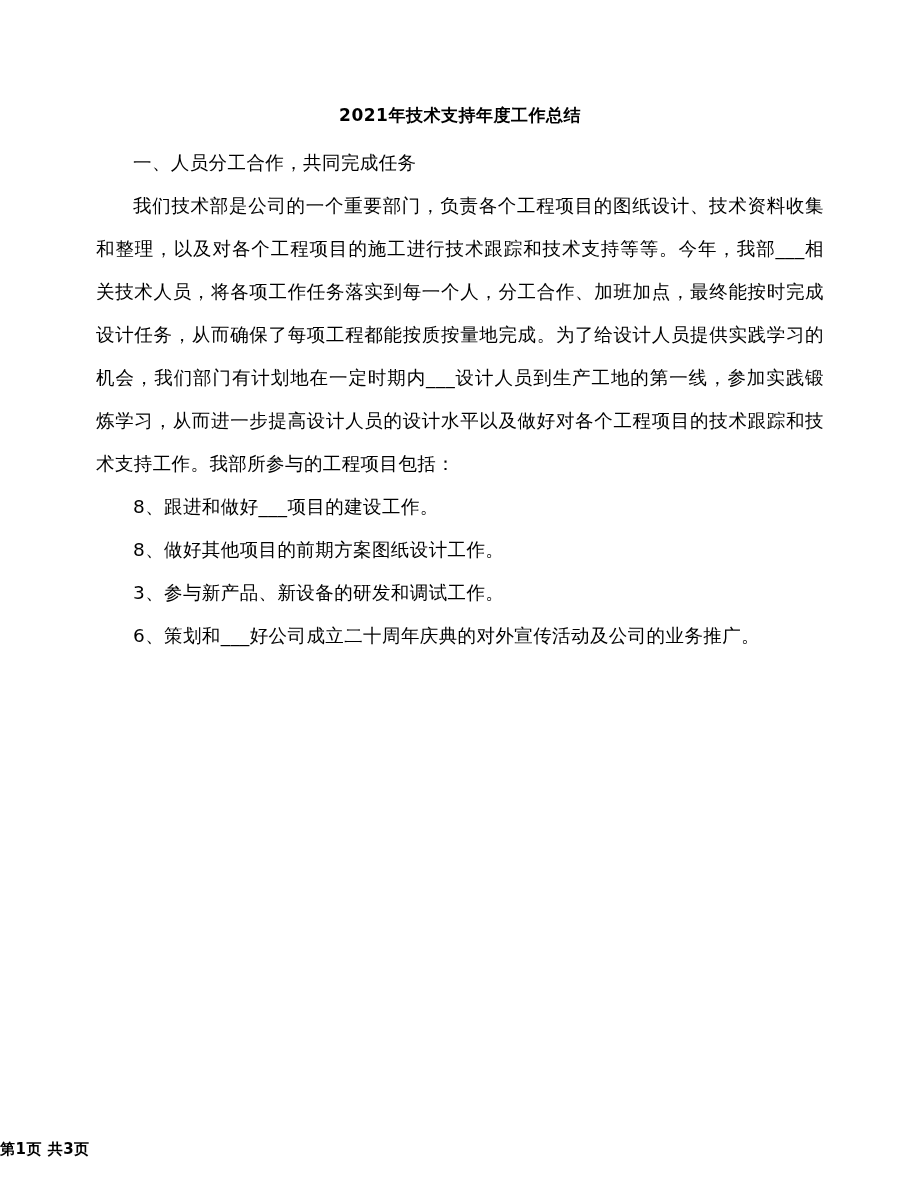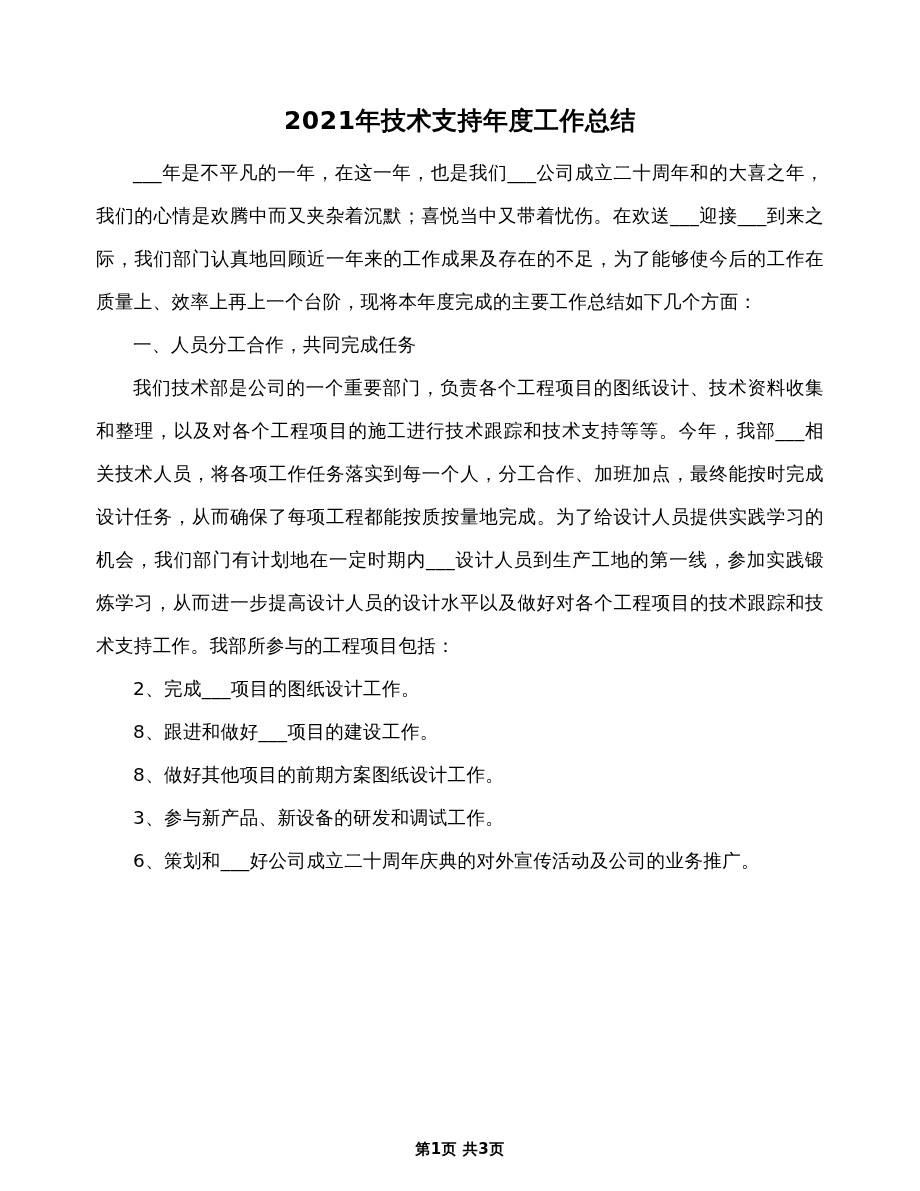--- a/index.html
+++ b/index.html
@@ -17,21 +17,21 @@
   }
   .page {
     position: relative;
     width: 920px;
     height: 1191px;
     box-sizing: border-box;
     padding: 0 96px;
   }
   .doc-title {
     text-align: center;
-    font-size: 25px;
+    font-size: 17px;
     font-weight: bold;
     letter-spacing: 0.5px;
     margin: 0;
     padding-top: 104px;
     padding-bottom: 14px;
     font-family: "DejaVu Sans", "Liberation Sans", sans-serif;
   }
   .body-block {
     font-size: 18.5px;
     line-height: 43px;
@@ -45,39 +45,36 @@
     font-family: "DejaVu Sans", "Liberation Sans", sans-serif;
   }
   p.para.bold {
     font-weight: normal;
   }
   .footer {
     position: absolute;
     left: 0;
     right: 0;
     bottom: 32px;
-    text-align: center;
     font-size: 15px;
     font-weight: bold;
     font-family: "DejaVu Sans", "Liberation Sans", sans-serif;
     letter-spacing: 0.5px;
   }
 </style>
 </head>
 <body>
 
 <div class="page">
 
   <h1 class="doc-title">2021年技术支持年度工作总结</h1>
 
   <div class="body-block">
-    <p class="para">___年是不平凡的一年，在这一年，也是我们___公司成立二十周年和的大喜之年，我们的心情是欢腾中而又夹杂着沉默；喜悦当中又带着忧伤。在欢送___迎接___到来之际，我们部门认真地回顾近一年来的工作成果及存在的不足，为了能够使今后的工作在质量上、效率上再上一个台阶，现将本年度完成的主要工作总结如下几个方面：</p>
     <p class="para bold">一、人员分工合作，共同完成任务</p>
     <p class="para">我们技术部是公司的一个重要部门，负责各个工程项目的图纸设计、技术资料收集和整理，以及对各个工程项目的施工进行技术跟踪和技术支持等等。今年，我部___相关技术人员，将各项工作任务落实到每一个人，分工合作、加班加点，最终能按时完成设计任务，从而确保了每项工程都能按质按量地完成。为了给设计人员提供实践学习的机会，我们部门有计划地在一定时期内___设计人员到生产工地的第一线，参加实践锻炼学习，从而进一步提高设计人员的设计水平以及做好对各个工程项目的技术跟踪和技术支持工作。我部所参与的工程项目包括：</p>
-    <p class="para bold">2、完成___项目的图纸设计工作。</p>
     <p class="para bold">8、跟进和做好___项目的建设工作。</p>
     <p class="para bold">8、做好其他项目的前期方案图纸设计工作。</p>
     <p class="para bold">3、参与新产品、新设备的研发和调试工作。</p>
     <p class="para">6、策划和___好公司成立二十周年庆典的对外宣传活动及公司的业务推广。</p>
   </div>
 
   <div class="footer">第1页 共3页</div>
 
 </div>
 

